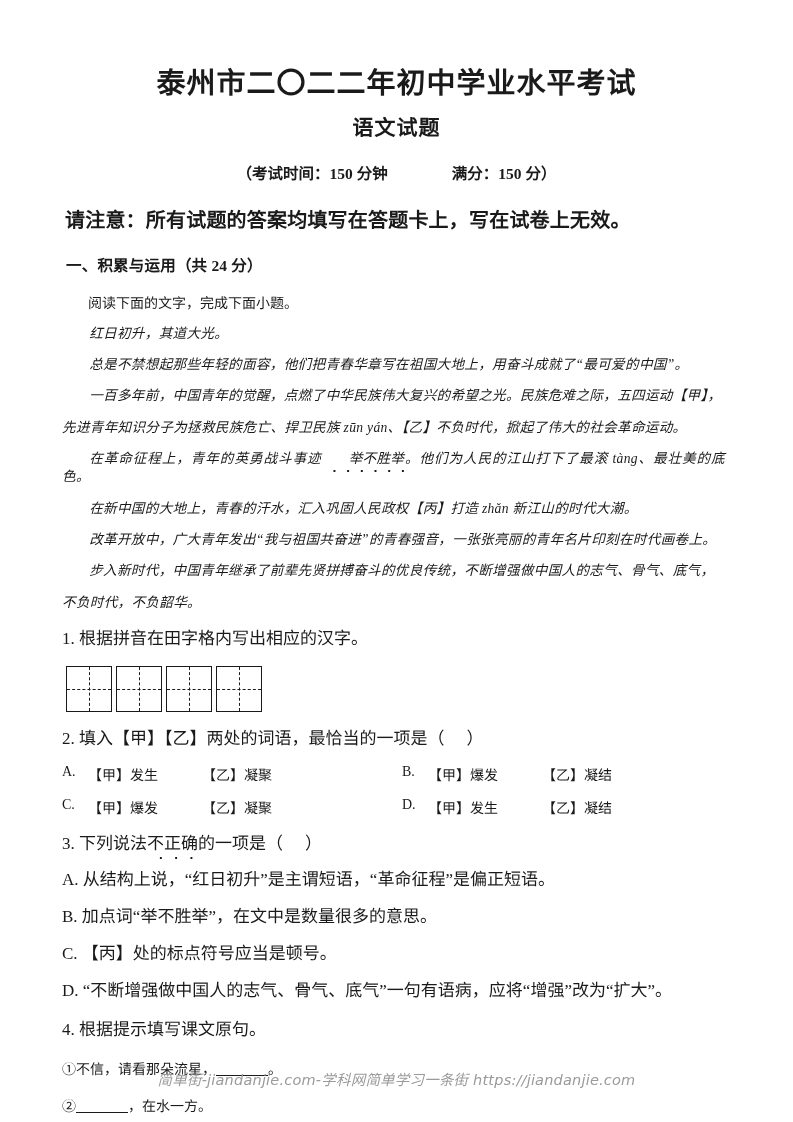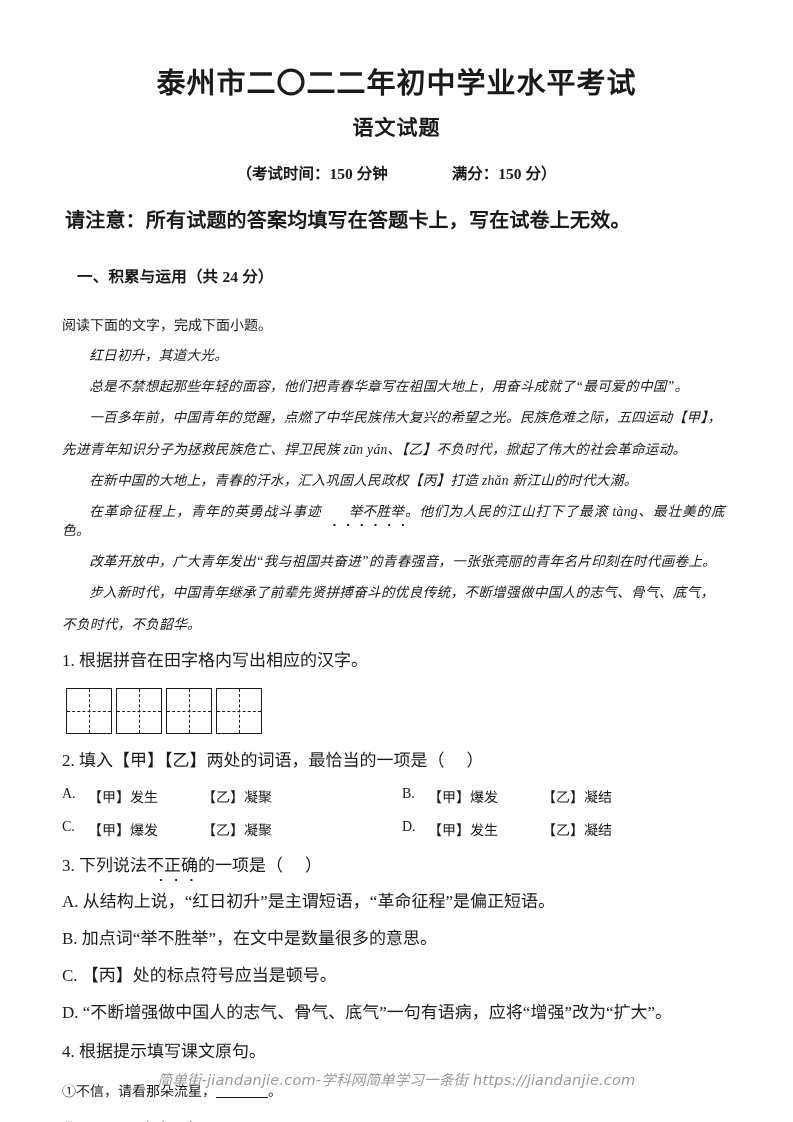--- a/index.html
+++ b/index.html
@@ -57,30 +57,30 @@
   .notice {
     font-size: 20px;
     font-weight: bold;
     margin: 3px;
     padding: 18px 0 0 62px;
     letter-spacing: 0.2px;
   }
   .section-heading {
     font-size: 15.5px;
     font-weight: bold;
-    margin: 15px;
+    margin: 4px;
     padding: 16px 0 0 62px;
     letter-spacing: 0.2px;
   }
 
   
   .lead {
     font-size: 14px;
     margin: 0;
-    padding: 13px 0 0 62px;
+    padding: 13px 0 0 88px;
   }
   .passage {
     margin: 0;
     padding: 0 68px 0 62px;
   }
   .passage p {
     font-size: 13.6px;
     font-family: "Liberation Serif", "DejaVu Serif", serif;
     font-style: italic;
     margin: 0;
@@ -227,22 +227,22 @@
 
   <p class="section-heading">一、积累与运用（共 24 分）</p>
 
   <p class="lead">阅读下面的文字，完成下面小题。</p>
 
   <div class="passage">
     <p>红日初升，其道大光。</p>
     <p>总是不禁想起那些年轻的面容，他们把青春华章写在祖国大地上，用奋斗成就了“最可爱的中国”。</p>
     <p><span>一百多年前，中国青年的觉醒，点燃了中华民族伟大复兴的希望之光。民族危难之际，五四运动【甲】，</span></p>
     <p class="no-indent"><span>先进青年知识分子为拯救民族危亡、捍卫民族 </span><span class="pinyin">zūn yán</span><span>、【乙】不负时代，掀起了伟大的社会革命运动。</span></p>
+    <p><span>在革命征程上，青年的英勇战斗事迹</span><span class="emph-dot">举不胜举</span><span>。他们为人民的江山打下了最滚 </span><span class="pinyin">tàng</span><span>、最壮美的底色。</span></p>
     <p><span>在新中国的大地上，青春的汗水，汇入巩固人民政权【丙】打造 </span><span class="pinyin">zhǎn</span><span> 新江山的时代大潮。</span></p>
-    <p><span>在革命征程上，青年的英勇战斗事迹</span><span class="emph-dot">举不胜举</span><span>。他们为人民的江山打下了最滚 </span><span class="pinyin">tàng</span><span>、最壮美的底色。</span></p>
     <p>改革开放中，广大青年发出“我与祖国共奋进”的青春强音，一张张亮丽的青年名片印刻在时代画卷上。</p>
     <p>步入新时代，中国青年继承了前辈先贤拼搏奋斗的优良传统，不断增强做中国人的志气、骨气、底气，</p>
     <p class="no-indent">不负时代，不负韶华。</p>
   </div>
 
   <p class="q">
     <span>1.</span>
     <span>根据拼音在田字格内写出相应的汉字。</span>
   </p>
   <div class="tzg-wrap">

